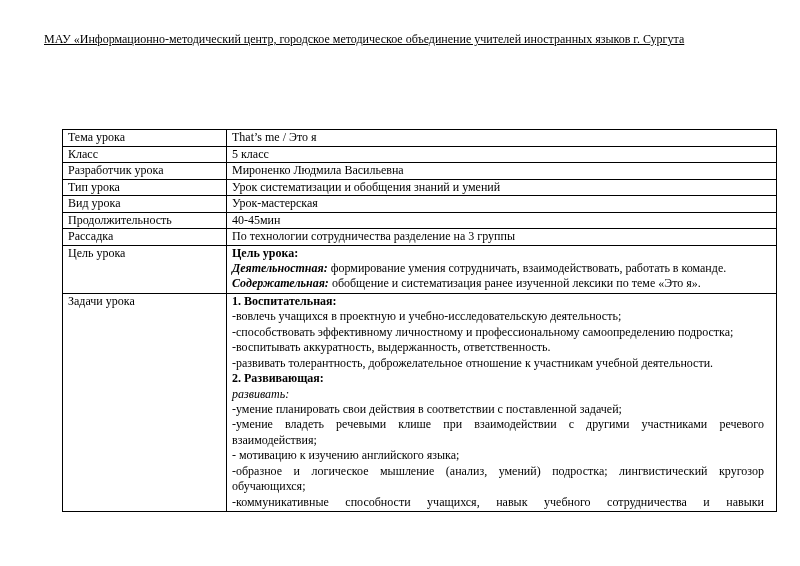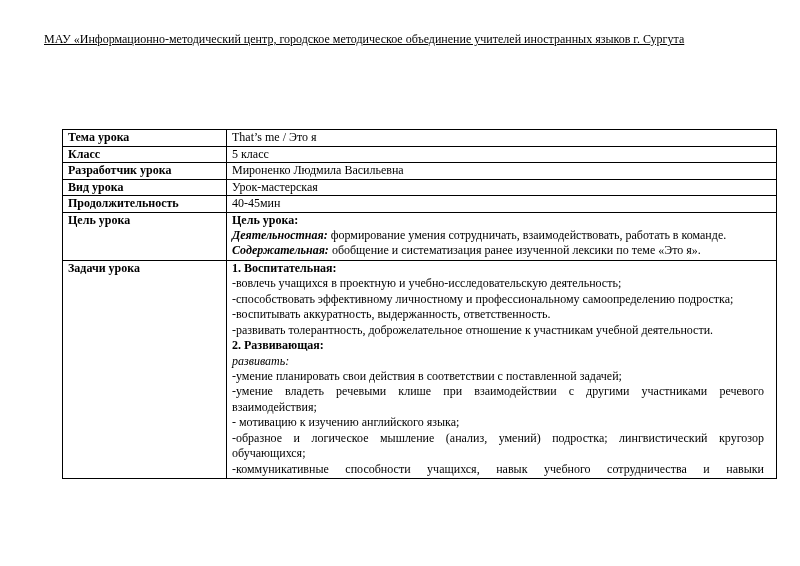--- a/index.html
+++ b/index.html
@@ -18,21 +18,21 @@
   }
   table.lesson{
     position:absolute;left:62px;top:97px;
     width:694px;border-collapse:collapse;table-layout:fixed;
     font-size:12px;
   }
   table.lesson td{
     border:1px solid #000;vertical-align:top;
     padding:0 12px 1px 5px;
   }
-  td.label-cell{width:146px;font-weight:bold;line-height:14.5px;height:14.5px;}
+  td.label-cell{width:146px;font-weight:normal;line-height:14.5px;height:14.5px;}
   td.value-cell{width:532px;line-height:14.5px;}
   td.big-cell{line-height:15.45px;}
   td.big-cell p{margin:0;text-align:justify;}
   p.head{text-align:right;font-weight:bold;}
   p.ital{text-align:left !important;font-style:italic;}
   p.justify-last{text-align:justify;text-align-last:justify;}
   span.lead{font-weight:bold;font-style:italic;}
 </style>
 </head>
 <body>
@@ -50,26 +50,34 @@
       </tr>
       <tr>
         <td class="label-cell">Класс</td>
         <td class="value-cell">5 класс</td>
       </tr>
       <tr>
         <td class="label-cell">Разработчик урока</td>
         <td class="value-cell">Мироненко Людмила Васильевна</td>
       </tr>
       <tr>
+        <td class="label-cell">Тип урока</td>
+        <td class="value-cell">Урок систематизации и обобщения знаний и умений</td>
+      </tr>
+      <tr>
         <td class="label-cell">Вид урока</td>
         <td class="value-cell">Урок-мастерская</td>
       </tr>
       <tr>
         <td class="label-cell">Продолжительность</td>
         <td class="value-cell">40-45мин</td>
+      </tr>
+      <tr>
+        <td class="label-cell">Рассадка</td>
+        <td class="value-cell">По технологии сотрудничества разделение на 3 группы</td>
       </tr>
 
       <tr>
         <td class="label-cell">Цель урока</td>
         <td class="value-cell big-cell">
           <p class="head">Цель урока:</p>
           <p><span class="lead">Деятельностная:</span> <span>формирование умения сотрудничать, взаимодействовать, работать в команде.</span></p>
           <p><span class="lead">Содержательная:</span> <span>обобщение и систематизация ранее изученной лексики по теме «Это я».</span></p>
         </td>
       </tr>

